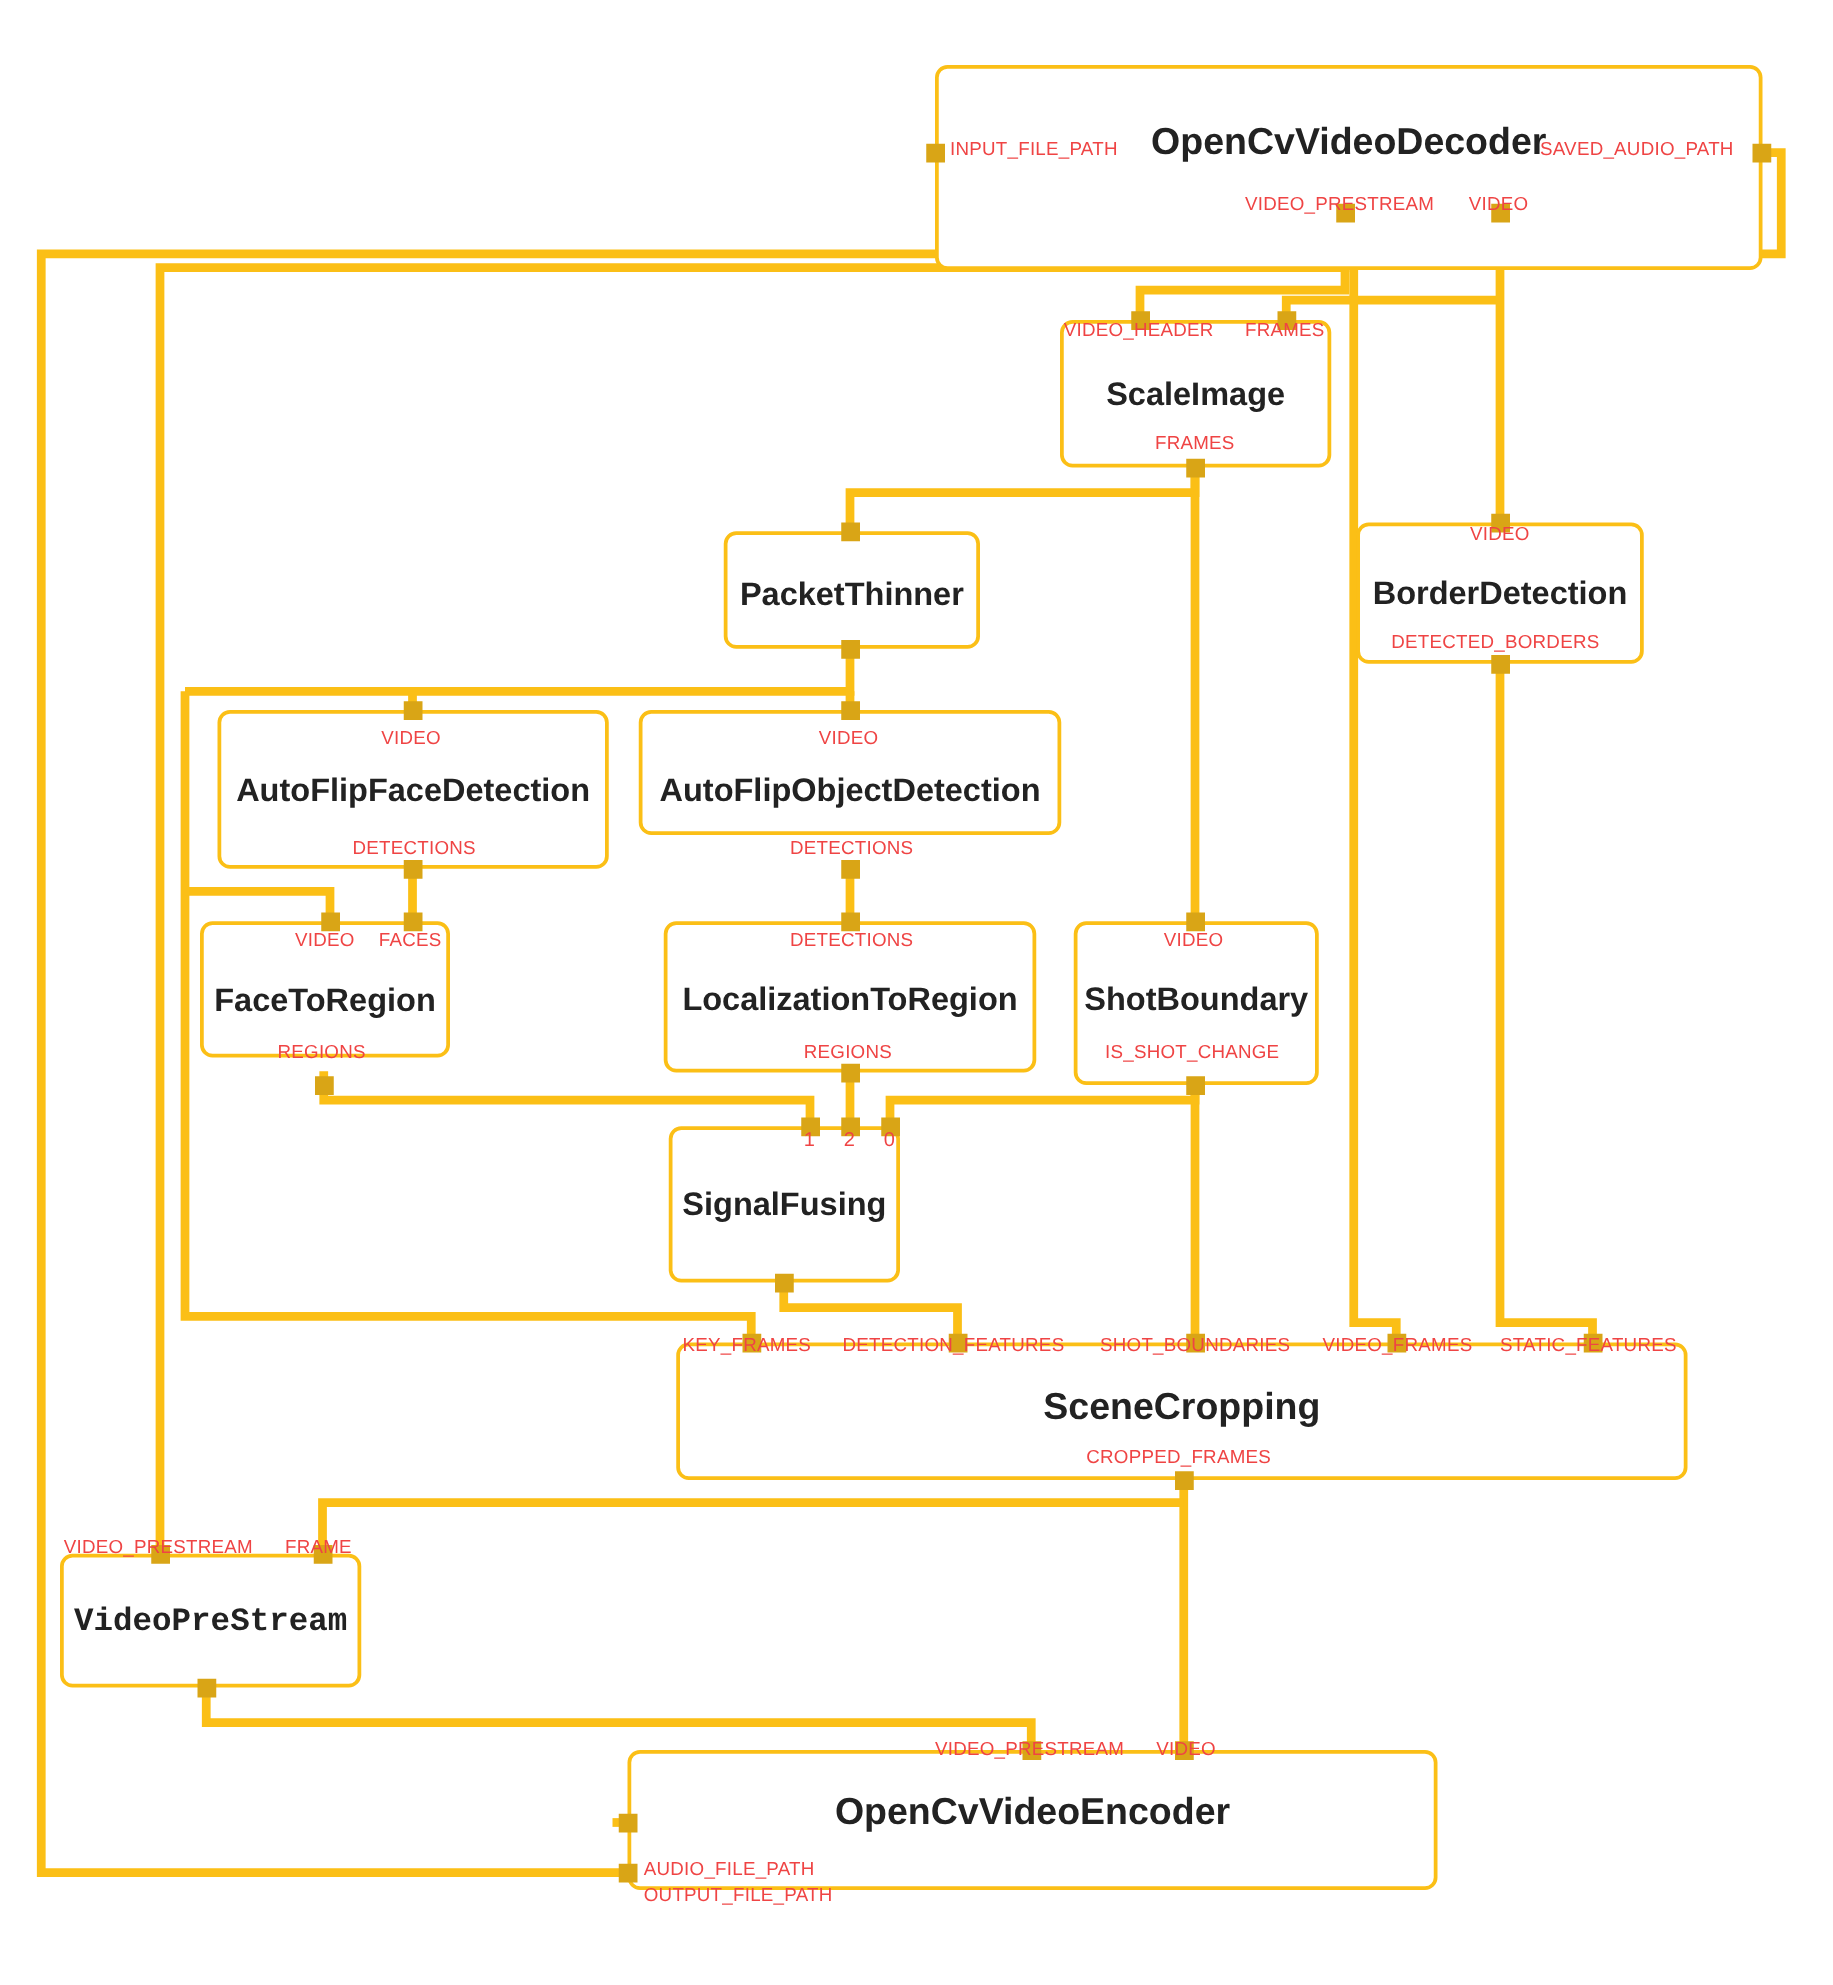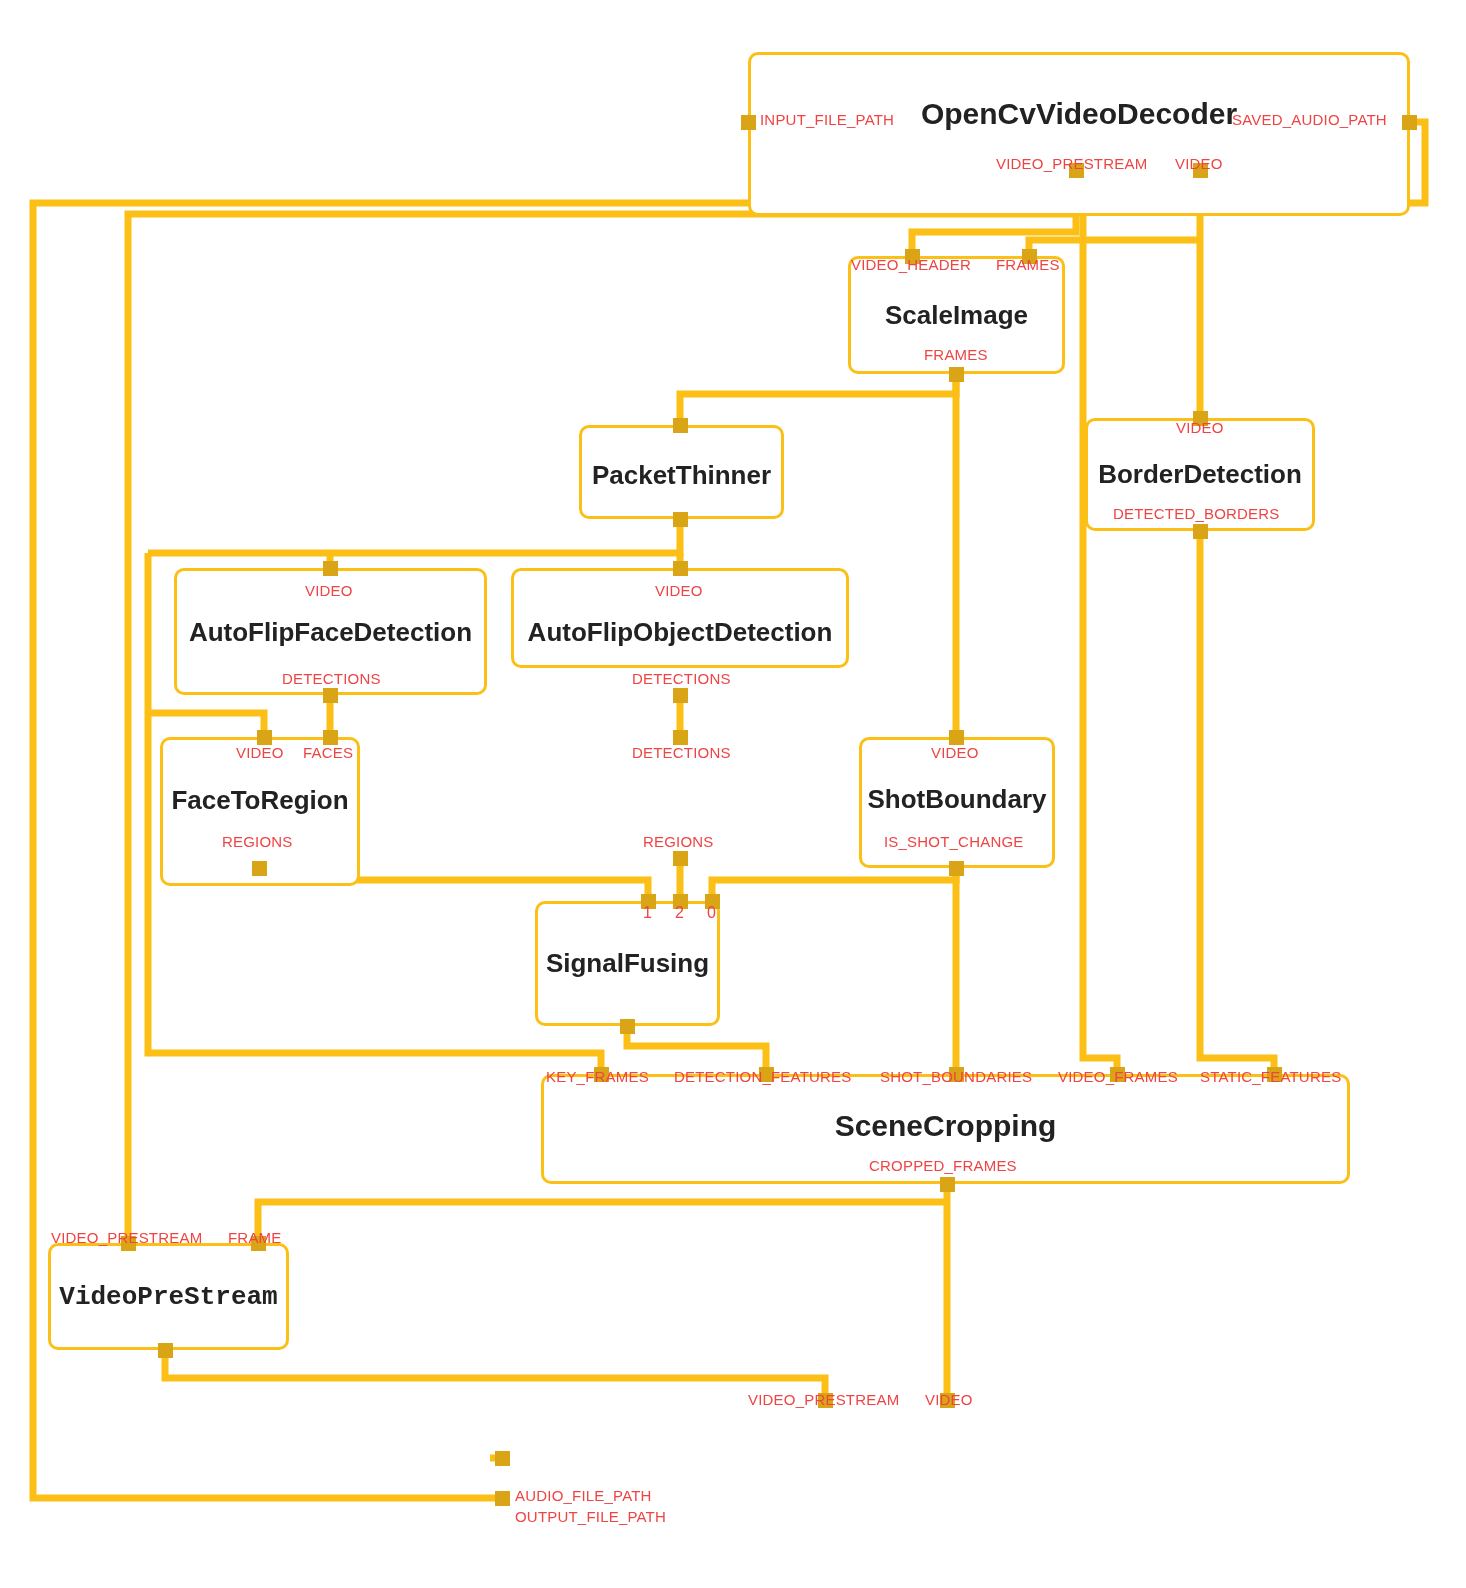--- a/index.html
+++ b/index.html
@@ -117,30 +117,33 @@
   <div class="plabel" style="left:282px;top:670px;">DETECTIONS</div>
 
   <div class="node" style="left:511px;top:568px;width:338px;height:100px;">
     <div class="title t26" style="top:46px;">AutoFlipObjectDetection</div>
   </div>
   <div class="port" style="left:673px;top:561px;"></div>
   <div class="plabel" style="left:655px;top:582px;">VIDEO</div>
   <div class="port" style="left:673px;top:688px;"></div>
   <div class="plabel" style="left:632px;top:670px;">DETECTIONS</div>
 
-  <div class="node" style="left:160px;top:737px;width:200px;height:149px;padding-left:24px;">
+  <div class="node" style="left:160px;top:737px;width:200px;height:109px;padding-left:24px;">
     <div class="title t26" style="top:45px;">FaceToRegion</div>
   </div>
   <div class="port" style="left:257px;top:730px;"></div>
   <div class="plabel" style="left:236px;top:744px;">VIDEO</div>
   <div class="port" style="left:323px;top:730px;"></div>
   <div class="plabel" style="left:303px;top:744px;">FACES</div>
   <div class="port" style="left:252px;top:861px;"></div>
   <div class="plabel" style="left:222px;top:833px;">REGIONS</div>
 
+  <div class="node" style="left:531px;top:737px;width:298px;height:121px;">
+    <div class="title t26" style="top:44px;">LocalizationToRegion</div>
+  </div>
   <div class="port" style="left:673px;top:730px;"></div>
   <div class="plabel" style="left:632px;top:744px;">DETECTIONS</div>
   <div class="port" style="left:673px;top:851px;"></div>
   <div class="plabel" style="left:643px;top:833px;">REGIONS</div>
 
   <div class="node" style="left:859px;top:737px;width:196px;height:131px;">
     <div class="title t26" style="top:44px;">ShotBoundary</div>
   </div>
   <div class="port" style="left:949px;top:730px;"></div>
   <div class="plabel" style="left:931px;top:744px;">VIDEO</div>
@@ -176,20 +179,23 @@
 
   <div class="node" style="left:48px;top:1243px;width:241px;height:107px;font-family:Liberation Mono, monospace;">
     <div class="title t26" style="top:36px;">VideoPreStream</div>
   </div>
   <div class="port" style="left:121px;top:1236px;"></div>
   <div class="plabel" style="left:51px;top:1229px;">VIDEO_PRESTREAM</div>
   <div class="port" style="left:251px;top:1236px;"></div>
   <div class="plabel" style="left:228px;top:1229px;">FRAME</div>
   <div class="port" style="left:158px;top:1343px;"></div>
 
+  <div class="node" style="left:502px;top:1400px;width:648px;height:112px;">
+    <div class="title t30" style="top:30px;">OpenCvVideoEncoder</div>
+  </div>
   <div class="port" style="left:818px;top:1393px;"></div>
   <div class="plabel" style="left:748px;top:1391px;">VIDEO_PRESTREAM</div>
   <div class="port" style="left:940px;top:1393px;"></div>
   <div class="plabel" style="left:925px;top:1391px;">VIDEO</div>
   <div class="port" style="left:495px;top:1451px;"></div>
   <div class="plabel" style="left:515px;top:1508px;">OUTPUT_FILE_PATH</div>
   <div class="port" style="left:495px;top:1491px;"></div>
   <div class="plabel" style="left:515px;top:1487px;">AUDIO_FILE_PATH</div>
 
 </div>

